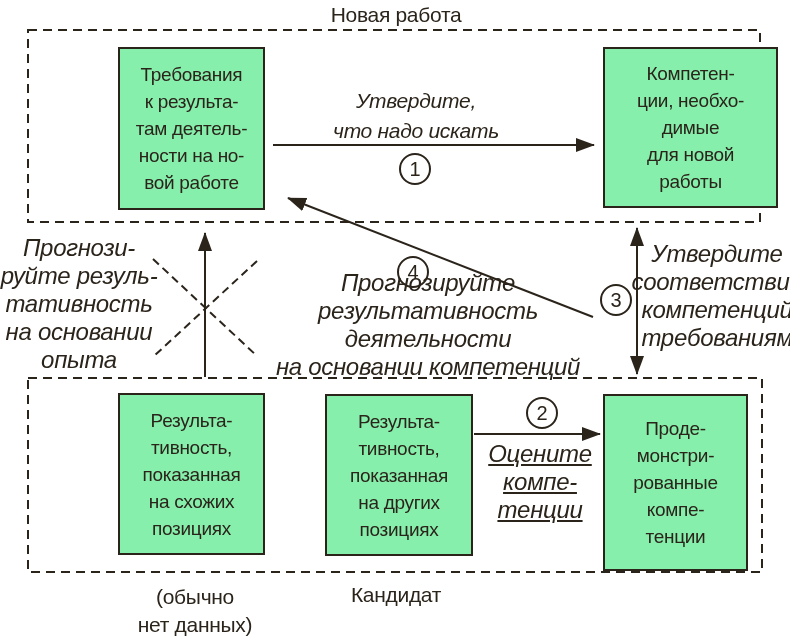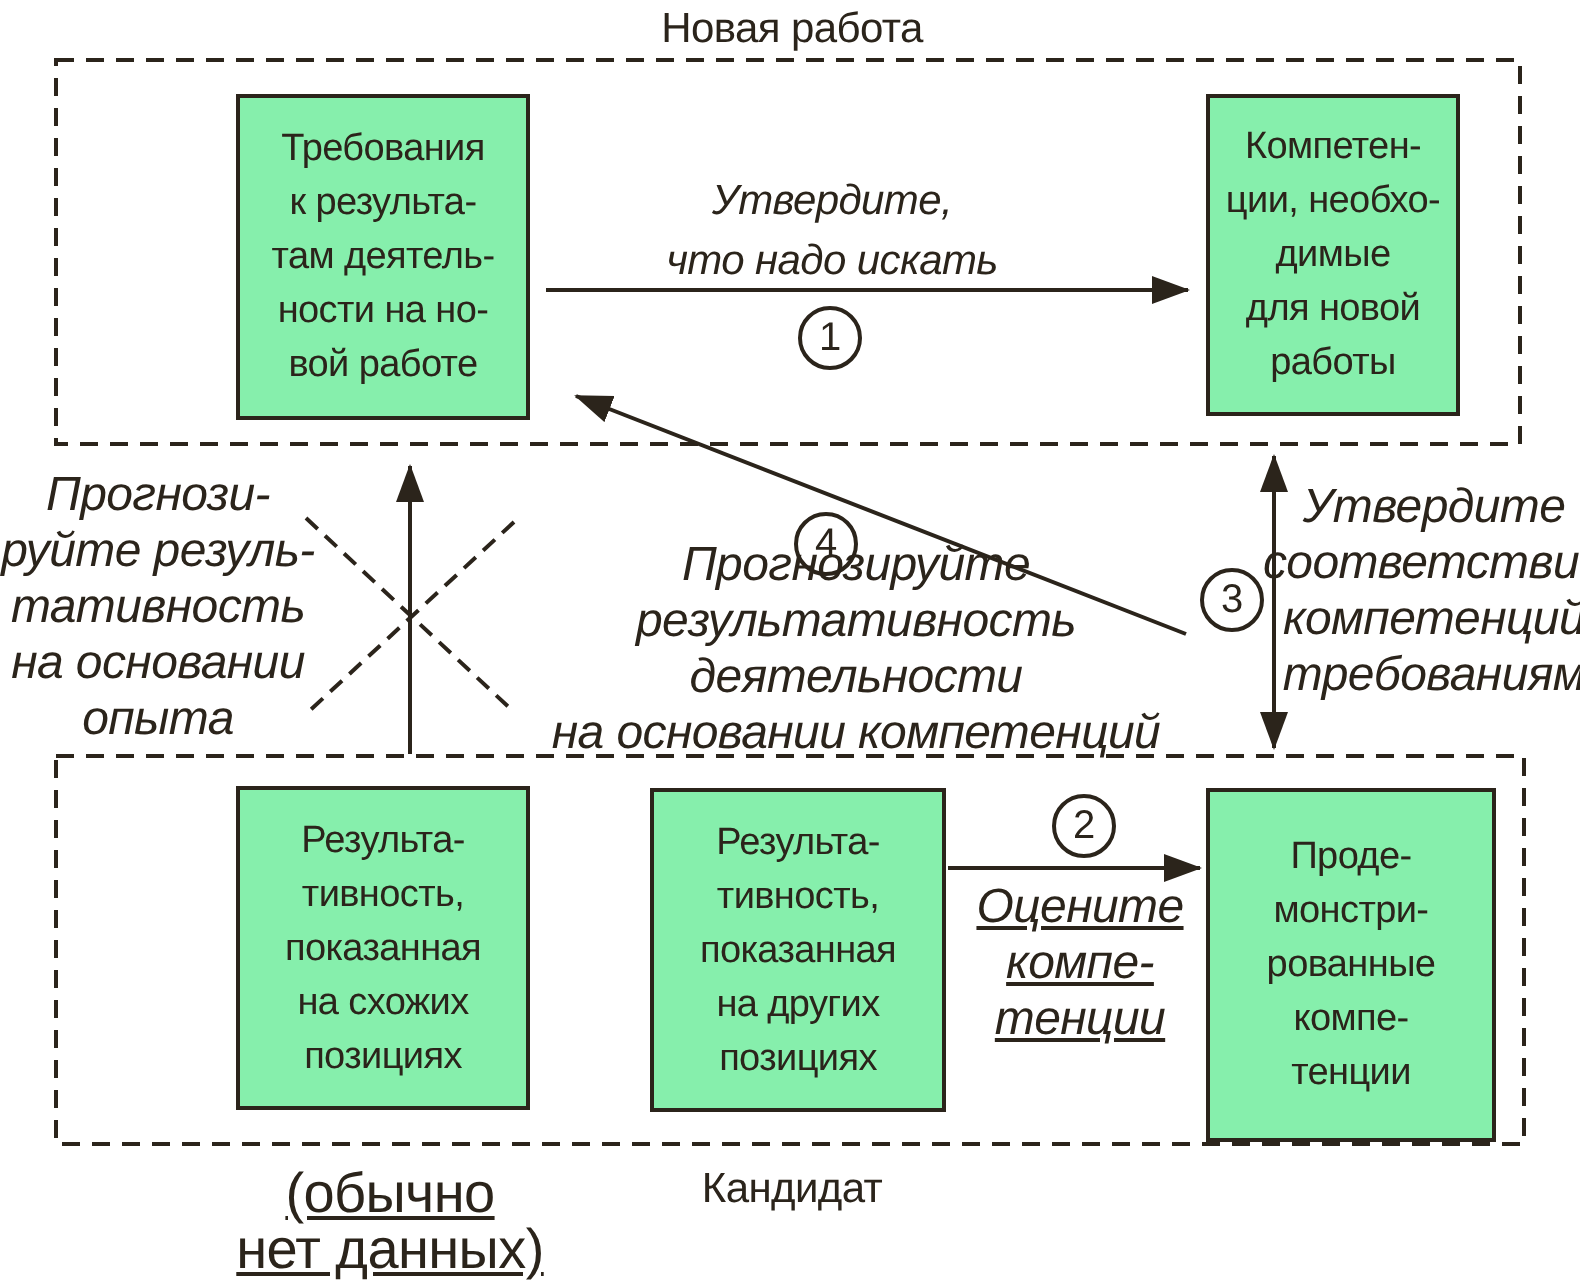--- a/index.html
+++ b/index.html
@@ -33,21 +33,21 @@
     text-align: center;
     white-space: pre-line;
     letter-spacing: -0.3px;
   }
   .italic-lbl {
     font-style: italic;
     font-size: 24px;
     line-height: 28px;
   }
   .title-lbl { font-size: 21px; line-height: 24px; }
-  .note-lbl  { font-size: 28px; line-height: 28px; text-decoration: underline; }
+  .note-lbl  { font-size: 21px; line-height: 28px; }
   .circle-num {
     position: absolute;
     box-sizing: border-box;
     width: 32px;
     height: 32px;
     border: 2px solid #2b241b;
     border-radius: 50%;
     background: #ffffff;
     display: flex;
     align-items: center;
@@ -88,21 +88,21 @@
   </svg>
 
   <div class="lbl title-lbl" style="left:396px; top:3px;">Новая работа</div>
   <div class="lbl title-lbl" style="left:396px; top:583px;">Кандидат</div>
 
   <div class="solid-box" style="left:118px; top:47px; width:147px; height:163px;">Требования
 к результа-
 там деятель-
 ности на но-
 вой работе</div>
-  <div class="solid-box" style="left:603px; top:47px; width:127px; height:161px;">Компетен-
+  <div class="solid-box" style="left:603px; top:47px; width:175px; height:161px;">Компетен-
 ции, необхо-
 димые
 для новой
 работы</div>
   <div class="solid-box" style="left:118px; top:393px; width:147px; height:162px;">Результа-
 тивность,
 показанная
 на схожих
 позициях</div>
   <div class="solid-box" style="left:325px; top:394px; width:148px; height:162px;">Результа-

